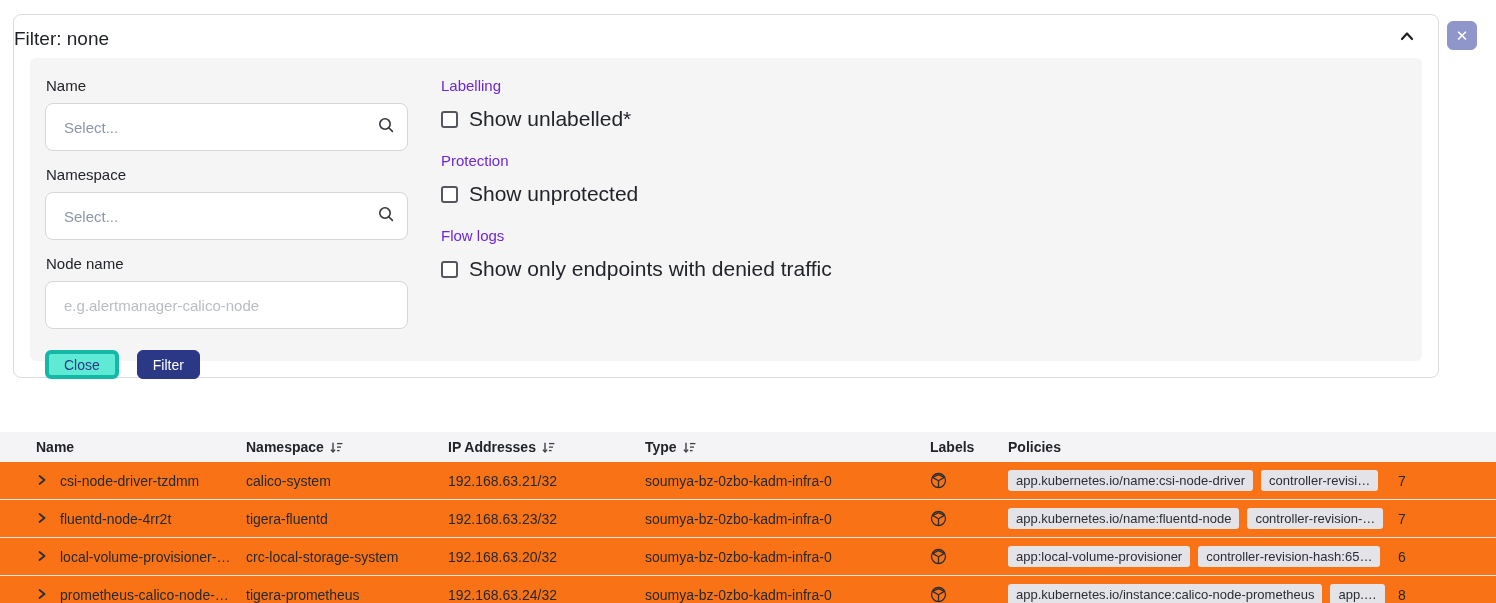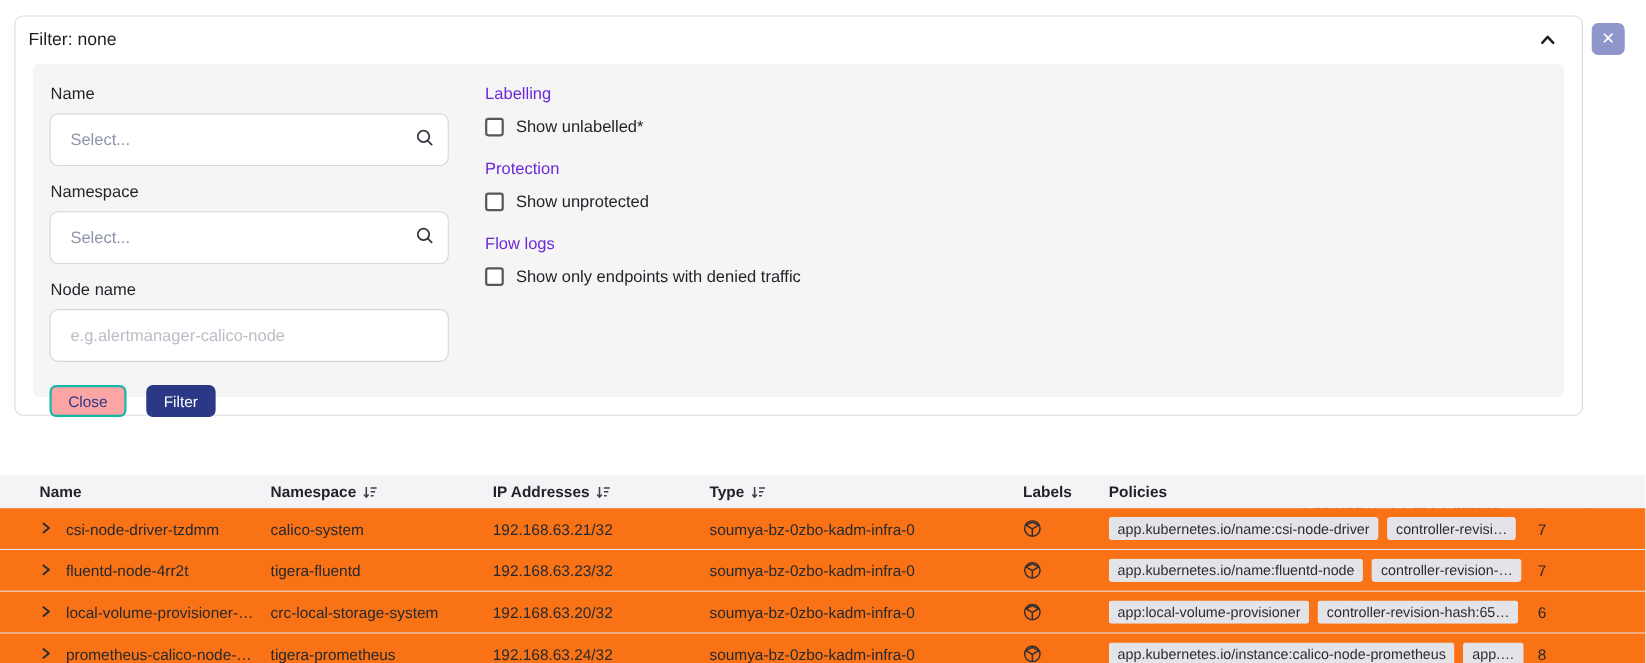--- a/index.html
+++ b/index.html
@@ -4,21 +4,21 @@
 <style>
   * { margin:0; padding:0; box-sizing:border-box; }
   html,body { background:#ffffff; }
   body { font-family:"Liberation Sans", sans-serif; color:#212429; }
   .page { position:relative; width:1496px; height:603px; background:#fff; overflow:hidden; }
 
   
   .filter-card { position:absolute; left:13px; top:14px; width:1426px; height:364px;
     background:#fff; border:1px solid #dcdce0; border-radius:8px; }
   .card-header { position:relative; height:43px; }
-  .card-title { position:absolute; left:12px; top:13px; font-size:16px; color:#1d2025; }
+  .card-title { position:absolute; left:0; top:13px; font-size:19px; color:#1d2025; }
   .collapse-btn { position:absolute; right:20px; top:11px; width:22px; height:22px;
     background:none; border:none; cursor:pointer; display:flex; align-items:center; justify-content:center; }
 
   .panel { position:absolute; left:16px; right:16px; top:43px; bottom:16px;
     background:#f5f5f6; border-radius:6px; padding:19px 15px 0 15px; display:flex; }
   .col1 { width:363px; margin-right:33px; }
   .col2 { width:302px; margin-right:33px; }
   .col3 { width:364px; }
 
   .field-label { font-size:15px; color:#212429; margin:0 0 9px 1px; }
@@ -26,26 +26,26 @@
     display:flex; align-items:center; padding:0 12px 0 18px; margin-bottom:15px; }
   .input-box input { flex:1; border:none; outline:none; font-size:15px; background:transparent;
     font-family:"Liberation Sans", sans-serif; color:#212429; min-width:0; }
   .input-box input::placeholder { color:#8d95a8; }
   .input-box.plain input::placeholder { color:#b9bdc6; }
 
   .group-heading { font-size:15px; color:#6d28d9; margin-bottom:13px; }
   .check-row { display:flex; align-items:center; margin-bottom:21px; cursor:pointer; }
   .checkbox { width:17px; height:17px; border:2px solid #54575d; border-radius:3px;
     background:#fff; margin-right:11px; flex:none; }
-  .check-label { font-size:15px; color:#212429; white-space:nowrap; }
+  .check-label { font-size:21px; color:#212429; white-space:nowrap; }
 
   .btn-row { display:flex; margin-top:21px; }
   .btn { font-family:"Liberation Sans", sans-serif; font-size:14px; height:29px;
     border-radius:6px; cursor:pointer; }
-  .btn-close { background:#fca5a5; color:#2b3885; border:2px solid #14b8a6; padding:0 15px; }
+  .btn-close { background:#5eead4; color:#2b3885; border:4px solid #14b8a6; padding:0 15px; }
   .btn-filter { background:#2b3885; color:#fff; border:1px solid #2b3885; padding:0 15px; margin-left:18px; }
 
   .add-selector-btn { width:364px; height:41px; background:#fff; border:1px solid #ececf0;
     border-radius:8px; text-align:left; padding:0 0 0 22px; font-size:14.5px; color:#2b3885;
     cursor:pointer; font-family:"Liberation Sans", sans-serif; margin-top:4px; }
   .match-all { margin-bottom:13px; }
   .label-selector-heading { margin-bottom:12px; }
 
   .close-x { position:absolute; left:1447px; top:21px; width:30px; height:29px;
     background:#8f96c9; border:1px solid #8f96c9; border-radius:6px; color:#fff;

